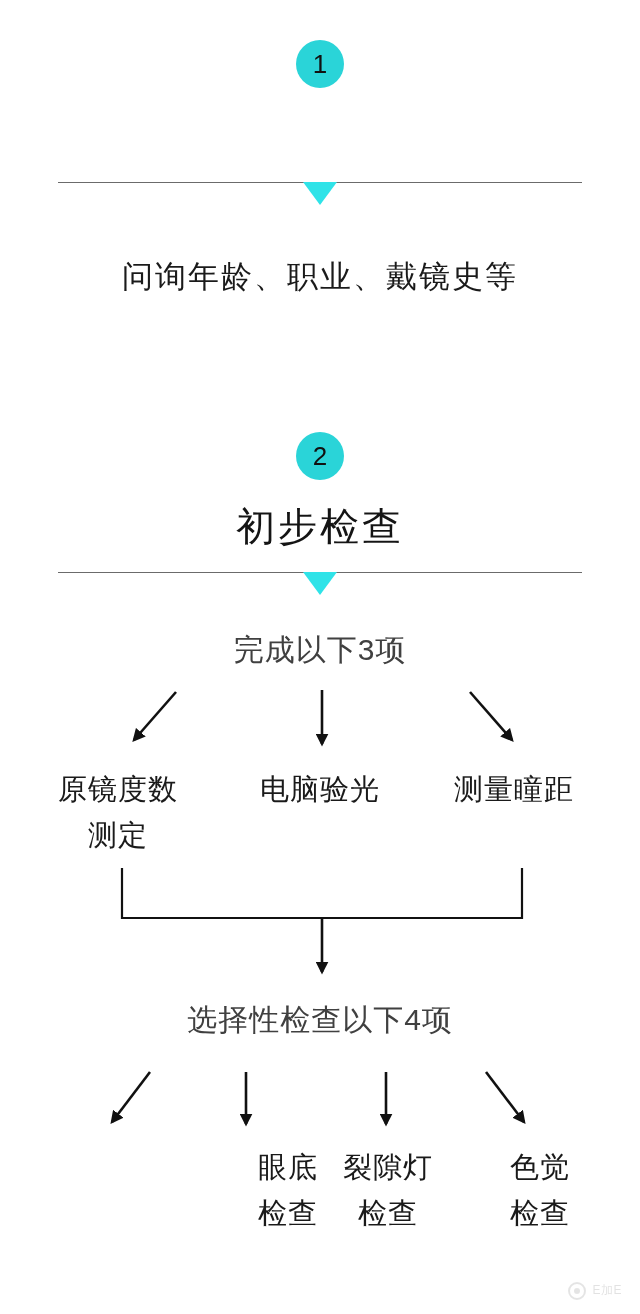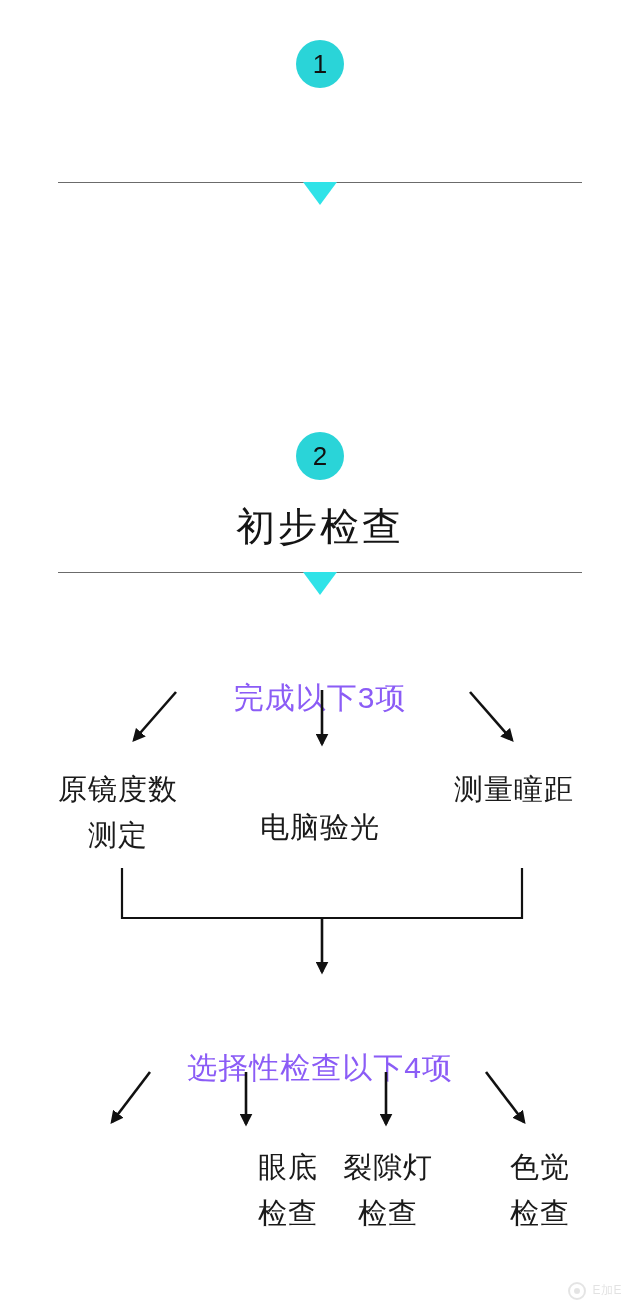--- a/index.html
+++ b/index.html
@@ -75,22 +75,21 @@
     letter-spacing: 2px;
     color: #1a1a1a;
   }
   .sub-head {
     position: absolute;
     width: 100%;
     left: 0;
     text-align: center;
     font-size: 30px;
     letter-spacing: 1px;
-    color: #8b5cf6;
-    margin-top: 48px;
+    color: #404040;
   }
 
   
   .item-label {
     position: absolute;
     text-align: center;
     font-size: 29px;
     line-height: 46px;
     letter-spacing: 1px;
     color: #1a1a1a;
@@ -145,35 +144,36 @@
 
 <div id="page">
 
   <div class="badge" style="left:296px; top:40px;">1</div>
 
 
   <div class="divider" style="top:182px;">
     <div class="divider-caret"></div>
   </div>
 
+  <div class="body-line" style="top:256px;">问询年龄、职业、戴镜史等</div>
 
   <div class="badge" style="left:296px; top:432px;">2</div>
 
   <div class="section-title" style="top:500px;">初步检查</div>
 
   <div class="divider" style="top:572px;">
     <div class="divider-caret"></div>
   </div>
 
   <div class="sub-head" style="top:630px;">完成以下3项</div>
 
   <div class="item-label" style="left:18px; top:766px; width:200px;">原镜度数
 测定</div>
 
-  <div class="item-label" style="left:228px; top:804px; width:184px;">电脑验光</div>
+  <div class="item-label" style="left:228px; top:766px; width:184px;">电脑验光</div>
 
   <div class="item-label" style="left:422px; top:766px; width:184px;">测量瞳距</div>
 
   <div class="sub-head" style="top:1000px;">选择性检查以下4项</div>
 
 
   <div class="item-label" style="left:182px; top:1144px; width:136px;text-align:right;">眼底
 检查</div>
 
   <div class="item-label" style="left:312px; top:1144px; width:152px;">裂隙灯

